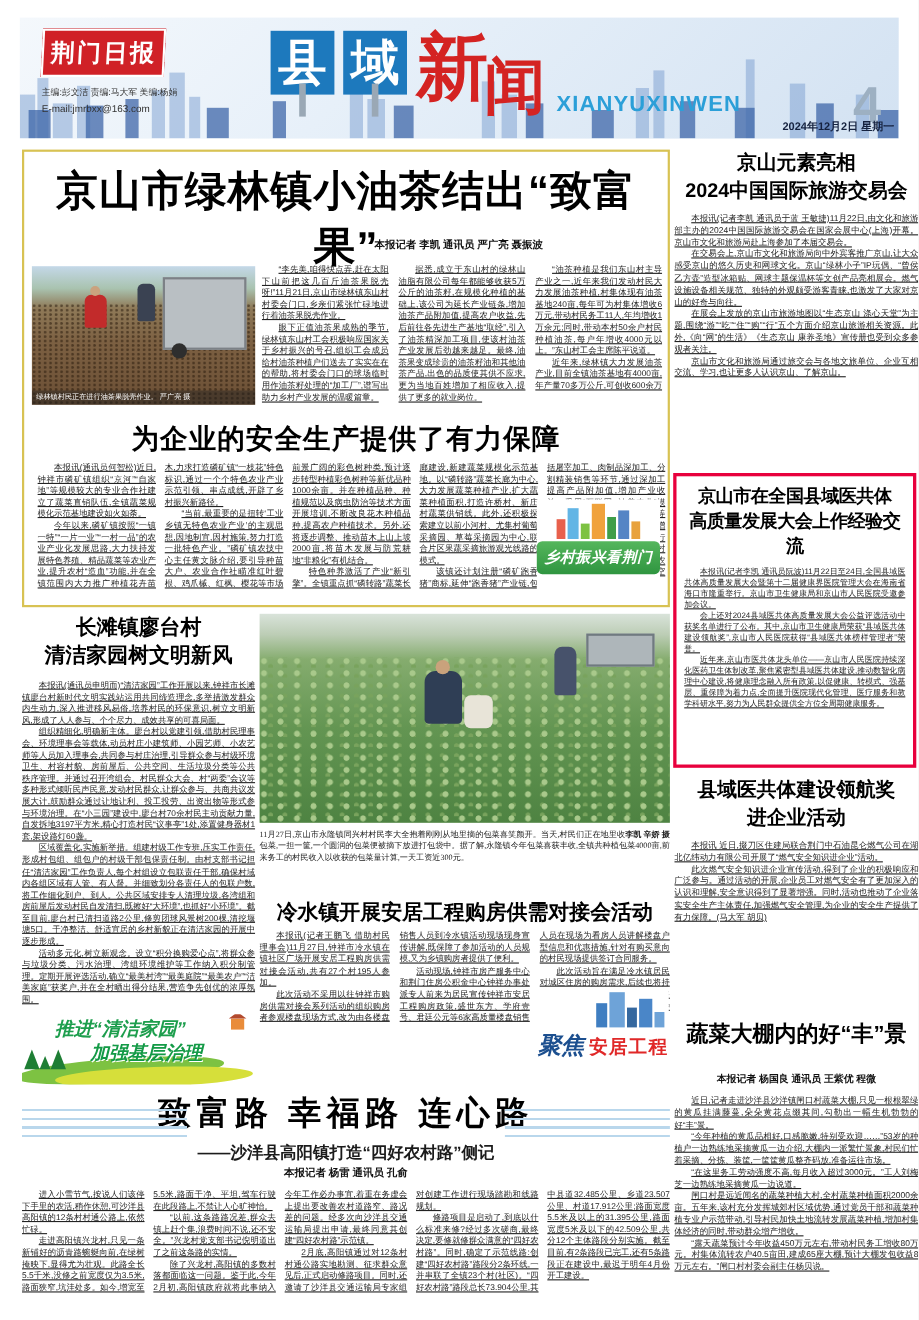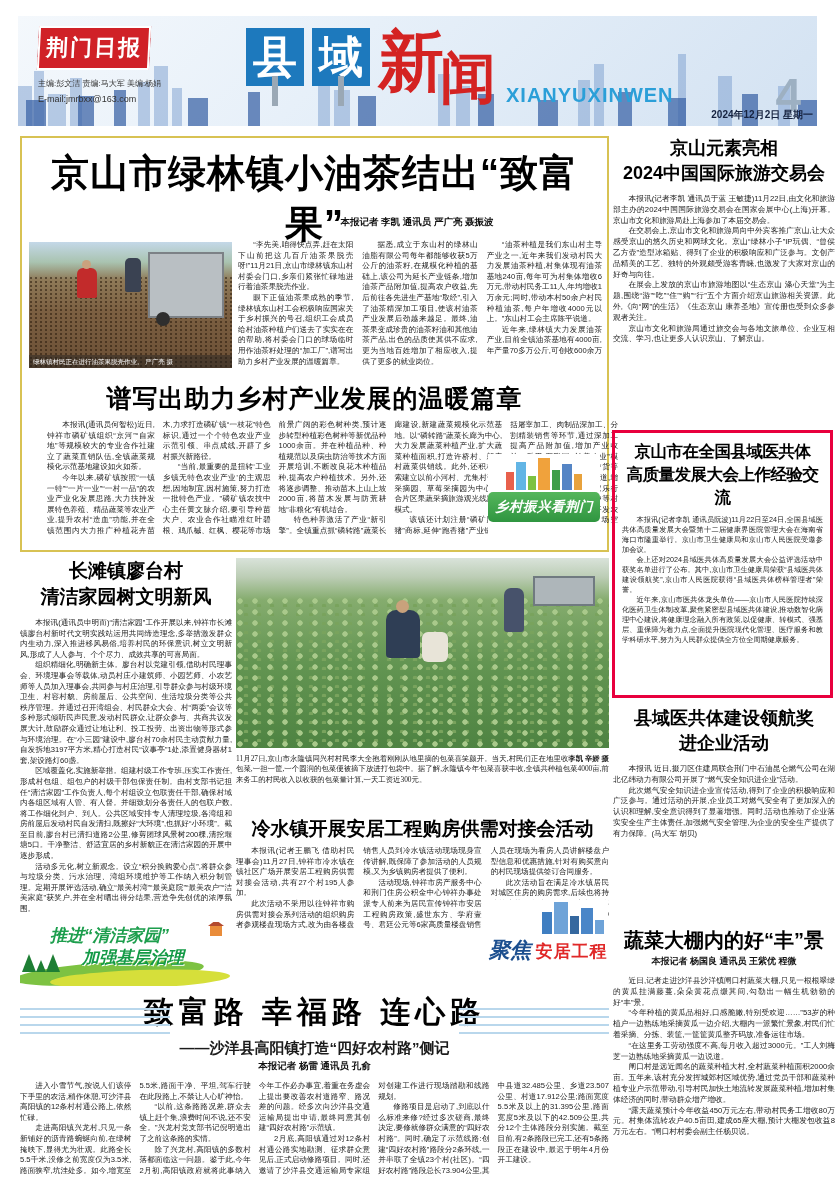--- a/index.html
+++ b/index.html
@@ -20,21 +20,21 @@
           justify-content:center;font-size:44px;font-weight:bold;margin-right:8px;}
   .secpole{position:absolute;width:6px;height:30px;background:#9aa8b5;top:60px;}
   .xinwen{color:#d42322;font-weight:bold;line-height:1;}
   .xin{font-size:66px;display:inline-block;}
   .wen{font-size:56px;display:inline-block;margin-left:-4px;margin-top:22px;vertical-align:top;}
   .pinyin{color:#2b9fd8;font-weight:bold;font-size:20px;letter-spacing:1px;margin:56px 0 0 10px;}
   .pageno{right:16px;top:52px;font-size:46px;font-weight:bold;color:#9db0c2;}
   .dateline{right:4px;top:92px;font-size:10px;font-weight:bold;color:#15223f;}
   
   .bodytxt{font-size:7.6px;line-height:10.6px;text-align:justify;color:#222;}
-  .bodytxt p{margin:0;text-indent:2em;}
+  .bodytxt p{margin:0;text-indent:2em;text-decoration:underline;}
   .cols3{column-count:3;column-gap:9px;}
   .cols5{column-count:5;column-gap:8px;}
   .byline{font-weight:bold;font-size:9.5px;text-align:center;color:#111;}
   h1,h2,h3{margin:0;font-weight:bold;color:#000;}
   
   .leadbox{left:20px;top:136px;width:585px;height:412px;border:2px solid #d8c253;}
   .leadtitle{position:absolute;top:10px;left:0;width:100%;text-align:center;font-size:38px;letter-spacing:1px;}
   .leadby{position:absolute;left:210px;top:78px;width:370px;}
   .photo1{position:absolute;left:7px;top:104px;width:203px;height:126px;overflow:hidden;
           background:linear-gradient(180deg,#c4d8e8 0%,#a9c3b0 16%,#8f7a58 30%,#7c6042 55%,#6b4f35 100%);}
@@ -43,21 +43,21 @@
           background-size:5px 4px;}
   .fig-red{position:absolute;left:48px;top:26px;width:20px;height:30px;background:#c22b2b;border-radius:6px 6px 2px 2px;}
   .fig-red:after{content:"";position:absolute;left:5px;top:-8px;width:9px;height:9px;border-radius:50%;background:#caa27e;}
   .fig-dark{position:absolute;left:96px;top:16px;width:16px;height:34px;background:#3a4252;border-radius:5px 5px 2px 2px;}
   .machine{position:absolute;right:8px;top:10px;width:72px;height:62px;background:#b9bfc3;border:2px solid #7c8186;}
   .machine:after{content:"";position:absolute;left:6px;bottom:-10px;width:14px;height:14px;border-radius:50%;background:#2e2e2e;}
   .pcap{position:absolute;left:0;bottom:0;width:100%;background:rgba(30,30,30,.45);color:#fff;
         font-size:6.5px;line-height:9px;padding:2px 4px;box-sizing:border-box;}
   .leadcols{position:absolute;left:216px;top:102px;width:364px;height:134px;overflow:hidden;}
   .zxtitle{position:absolute;top:244px;left:0;width:100%;text-align:center;font-size:25px;letter-spacing:1px;}
-  .zxcols{position:absolute;left:25px;top:282px;width:571px;height:122px;overflow:hidden;}
+  .zxcols{position:absolute;left:12px;top:282px;width:571px;height:122px;overflow:hidden;}
   .xcbadge{position:absolute;left:466px;top:316px;width:112px;height:90px;background:#fff;z-index:3;}
   .xcsky{display:flex;align-items:flex-end;justify-content:center;gap:2px;height:36px;}
   .xcsky i{display:block;}
   .xcband{height:30px;margin-top:2px;background:linear-gradient(180deg,#55b65c,#2f9540);border-radius:5px;
           color:#fff;font-weight:bold;font-size:13.5px;display:flex;align-items:center;justify-content:center;
           font-style:italic;letter-spacing:0.5px;}
   
   .changtan{left:20px;top:558px;width:212px;}
   .ct-title{font-size:19px;line-height:26px;text-align:center;}
   .ct-body{margin-top:8px;height:300px;overflow:hidden;}
@@ -112,21 +112,21 @@
   .expo{top:136px;}
   .expo .r-body{height:232px;overflow:hidden;}
   .redbox{left:612px;top:430px;width:221px;height:268px;border:3px solid #e8003d;box-sizing:border-box;
           padding:7px 7px;overflow:hidden;}
   .redbox .r-title{font-size:16.5px;line-height:23px;letter-spacing:-0.5px;}
   .redbox .r-body{font-size:7.2px;line-height:10px;margin-top:6px;}
   .duodao{top:706px;}
   .duodao .r-body{height:150px;overflow:hidden;}
   .shucai{top:928px;}
   .shucai .r-title{font-size:20px;}
-  .shucai .byline{margin-top:2px;font-size:9px;}
+  .shucai .byline{margin-top:22px;font-size:9px;}
   .shucai .r-body{height:206px;overflow:hidden;}
 </style>
 </head>
 <body>
 
 <div class="page">
 
   <div class="abs banner">
     <svg width="799" height="110" viewBox="0 0 799 110">
       <g fill="#7b9ecf" opacity="0.5">
@@ -190,21 +190,21 @@
     </div>
 
     <div class="leadcols bodytxt cols3">
       <p>“李先美,咱得快点弄,赶在太阳下山前把这几百斤油茶果脱壳呀!”11月21日,京山市绿林镇东山村村委会门口,乡亲们紧张忙碌地进行着油茶果脱壳作业。</p>
       <p>眼下正值油茶果成熟的季节,绿林镇东山村工会积极响应国家关于乡村振兴的号召,组织工会成员给村油茶种植户们送去了实实在在的帮助,将村委会门口的球场临时用作油茶籽处理的“加工厂”,谱写出助力乡村产业发展的温暖篇章。</p>
       <p>据悉,成立于东山村的绿林山油脂有限公司每年都能够收获5万公斤的油茶籽,在规模化种植的基础上,该公司为延长产业链条,增加油茶产品附加值,提高农户收益,先后前往各先进生产基地“取经”,引入了油茶精深加工项目,使该村油茶产业发展后劲越来越足。最终,油茶果变成珍贵的油茶籽油和其他油茶产品,出色的品质使其供不应求,更为当地百姓增加了相应收入,提供了更多的就业岗位。</p>
       <p>“油茶种植是我们东山村主导产业之一,近年来我们发动村民大力发展油茶种植,村集体现有油茶基地240亩,每年可为村集体增收6万元,带动村民务工11人,年均增收1万余元;同时,带动本村50余户村民种植油茶,每户年增收4000元以上。”东山村工会主席陈平说道。</p>
       <p>近年来,绿林镇大力发展油茶产业,目前全镇油茶基地有4000亩,年产量70多万公斤,可创收600余万元,切实解决了部分村民的就业问题,也增加了村集体和群众收入。</p>
     </div>
 
-    <h2 class="zxtitle">谱写出助力乡村产业发展的温暖篇章</h2>
+    <h2 class="zxtitle">为企业的安全生产提供了有力保障</h2>
     <div class="zxcols bodytxt cols5">
       <p>本报讯(通讯员何智松)近日,钟祥市磷矿镇组织“京河”“自家地”等规模较大的专业合作社建立了蔬菜直销队伍,全镇蔬菜规模化示范基地建设如火如荼。</p>
       <p>今年以来,磷矿镇按照“一镇一特”“一片一业”“一村一品”的农业产业化发展思路,大力扶持发展特色养殖、精品蔬菜等农业产业,提升农村“造血”功能,并在全镇范围内大力推广种植花卉苗木,力求打造磷矿镇“一枝花”特色标识,通过一个个特色农业产业示范引领、串点成线,开辟了乡村振兴新路径。</p>
       <p>“当前,最重要的是扭转‘工业乡镇无特色农业产业’的主观思想,因地制宜,因村施策,努力打造一批特色产业。”磷矿镇农技中心主任黄文脉介绍,要引导种苗大户、农业合作社瞄准红叶碧根、鸡爪槭、红枫、樱花等市场前景广阔的彩色树种类,预计逐步转型种植彩色树种等新优品种1000余亩。并在种植品种、种植规范以及病虫防治等技术方面开展培训,不断改良花木种植品种,提高农户种植技术。另外,还将逐步调整、推动苗木上山上坡2000亩,将苗木发展与防荒耕地“非粮化”有机结合。</p>
       <p>特色种养激活了产业“新引擎”。全镇重点抓“磷转路”蔬菜长廊建设,新建蔬菜规模化示范基地。以“磷转路”蔬菜长廊为中心,大力发展蔬菜种植产业,扩大蔬菜种植面积,打造许桥村、新庄村蔬菜供销线。此外,还积极探索建立以前小河村、尤集村葡萄采摘园、草莓采摘园为中心,联合片区果蔬采摘旅游观光线路的模式。</p>
       <p>该镇还计划注册“磷矿跑香猪”商标,延伸“跑香猪”产业链,包括屠宰加工、肉制品深加工、分割精装销售等环节,通过深加工提高产品附加值,增加产业收益。采用“互联网+认养农业”模式,利用电商平台、直播带货等新型营销手段,拓宽销售渠道,增加产品销量。同时,与农家乐行业相结合,在前小河、泰冲等村完善配套基础设施建设,开发农家乐及游玩项目,拓展市场空间。</p>
     </div>
 
     <div class="xcbadge">
       <div class="xcsky">
@@ -284,21 +284,21 @@
       <p>2月底,高阳镇通过对12条村村通公路实地勘测、征求群众意见后,正式启动修路项目。同时,还邀请了沙洋县交通运输局专家组对创建工作进行现场踏勘和线路规划。</p>
       <p>修路项目是启动了,到底以什么标准来修?经过多次磋商,最终决定,要修就修群众满意的“四好农村路”。同时,确定了示范线路:创建“四好农村路”路段分2条环线,一并串联了全镇23个村(社区)。“四好农村路”路段总长73.904公里,其中县道32.485公里、乡道23.507公里、村道17.912公里;路面宽度5.5米及以上的31.395公里,路面宽度5米及以下的42.509公里,共分12个主体路段分别实施。截至目前,有2条路段已完工,还有5条路段正在建设中,最迟于明年4月份开工建设。</p>
 
     </div>
   </div>
 
   <div class="abs r-art expo">
     <h3 class="r-title"><span>京山元素亮相</span><br><span>2024中国国际旅游交易会</span></h3>
     <div class="r-body bodytxt">
       <p>本报讯(记者李凯 通讯员于蓝 王敏捷)11月22日,由文化和旅游部主办的2024中国国际旅游交易会在国家会展中心(上海)开幕。京山市文化和旅游局赴上海参加了本届交易会。</p>
-      <p>在交易会上,京山市文化和旅游局向中外宾客推广京山,让大众感受京山的悠久历史和网球文化。京山“绿林小子”IP玩偶、“曾侯乙方壶”造型冰箱贴、得到了企业的积极响应和广泛参与。文创产品精美的工艺、独特的外观颇受游客青睐,也激发了大家对京山的好奇与向往。</p>
+      <p>在交易会上,京山市文化和旅游局向中外宾客推广京山,让大众感受京山的悠久历史和网球文化。京山“绿林小子”IP玩偶、“曾侯乙方壶”造型冰箱贴、网球主题保温杯等文创产品亮相展会。燃气设施设备相关规范、独特的外观颇受游客青睐,也激发了大家对京山的好奇与向往。</p>
       <p>在展会上发放的京山市旅游地图以“生态京山 涤心天堂”为主题,围绕“游”“吃”“住”“购”“行”五个方面介绍京山旅游相关资源。此外,《向“网”的生活》《生态京山 康养圣地》宣传册也受到众多参观者关注。</p>
       <p>京山市文化和旅游局通过旅交会与各地文旅单位、企业互相交流、学习,也让更多人认识京山、了解京山。</p>
     </div>
   </div>
 
   <div class="abs redbox">
     <h3 class="r-title"><span>京山市在全国县域医共体</span><br><span>高质量发展大会上作经验交流</span></h3>
     <div class="r-body bodytxt">
       <p>本报讯(记者李凯 通讯员阮波)11月22日至24日,全国县域医共体高质量发展大会暨第十二届健康界医院管理大会在海南省海口市隆重举行。京山市卫生健康局和京山市人民医院受邀参加会议。</p>
       <p>会上还对2024县域医共体高质量发展大会公益评选活动中获奖名单进行了公布。其中,京山市卫生健康局荣获“县域医共体建设领航奖”,京山市人民医院获得“县域医共体榜样管理者”荣誉。</p>

